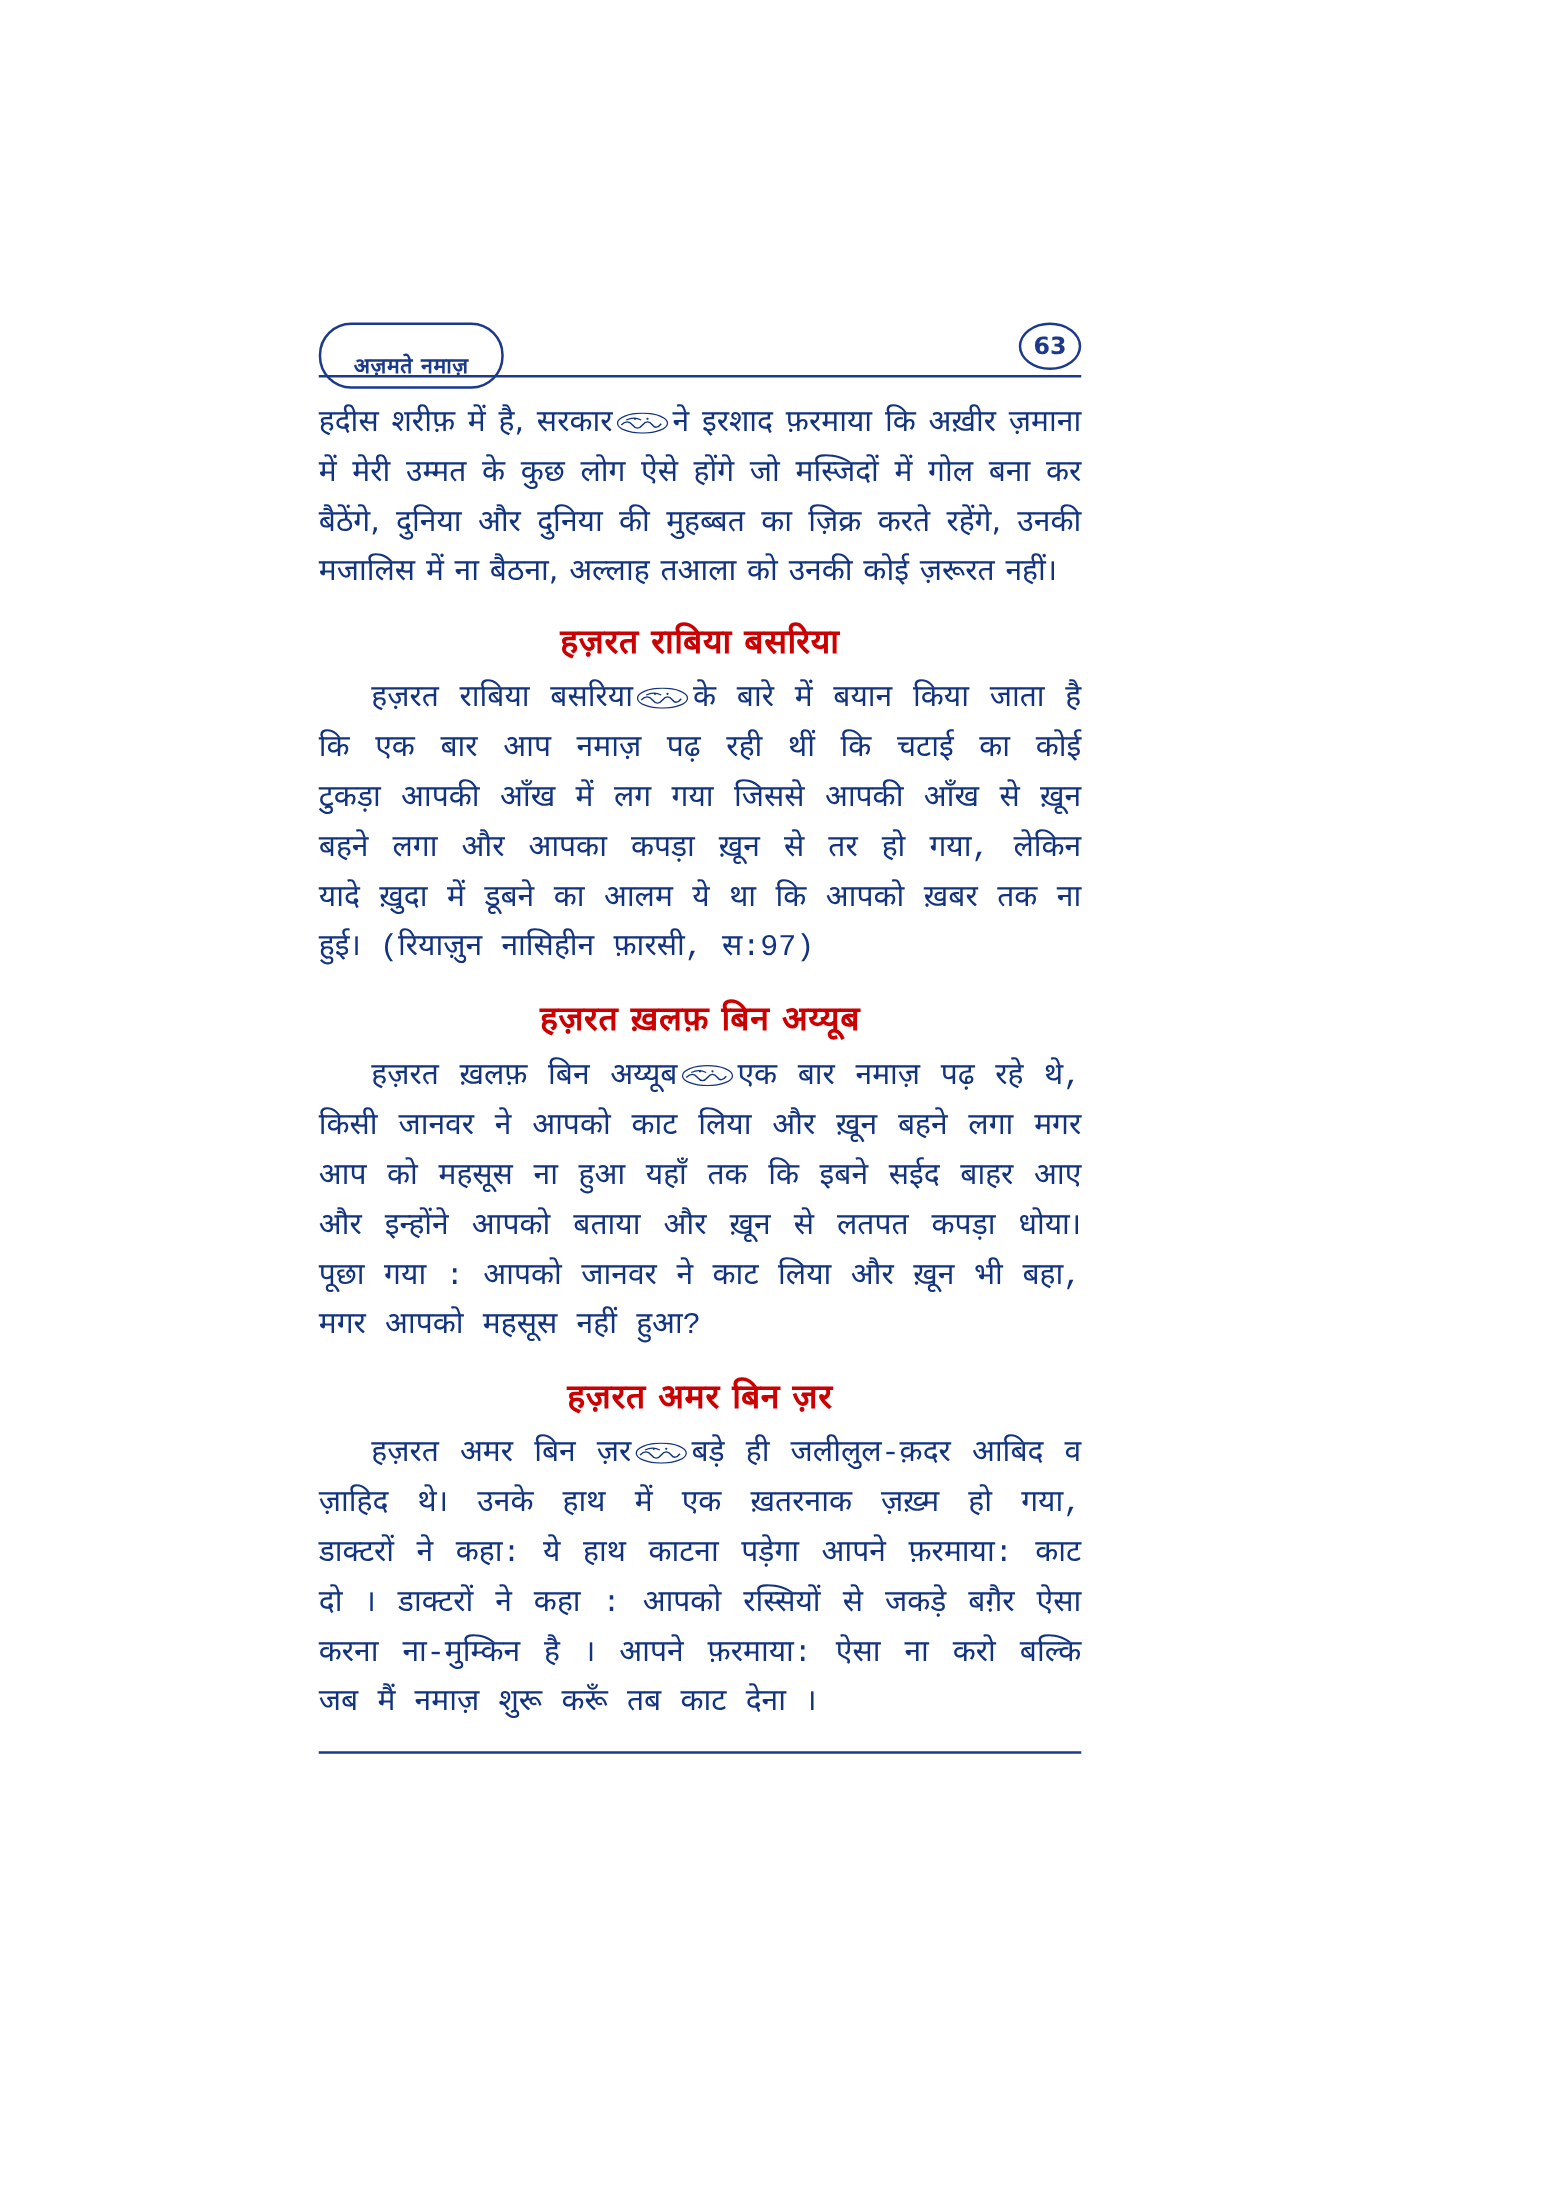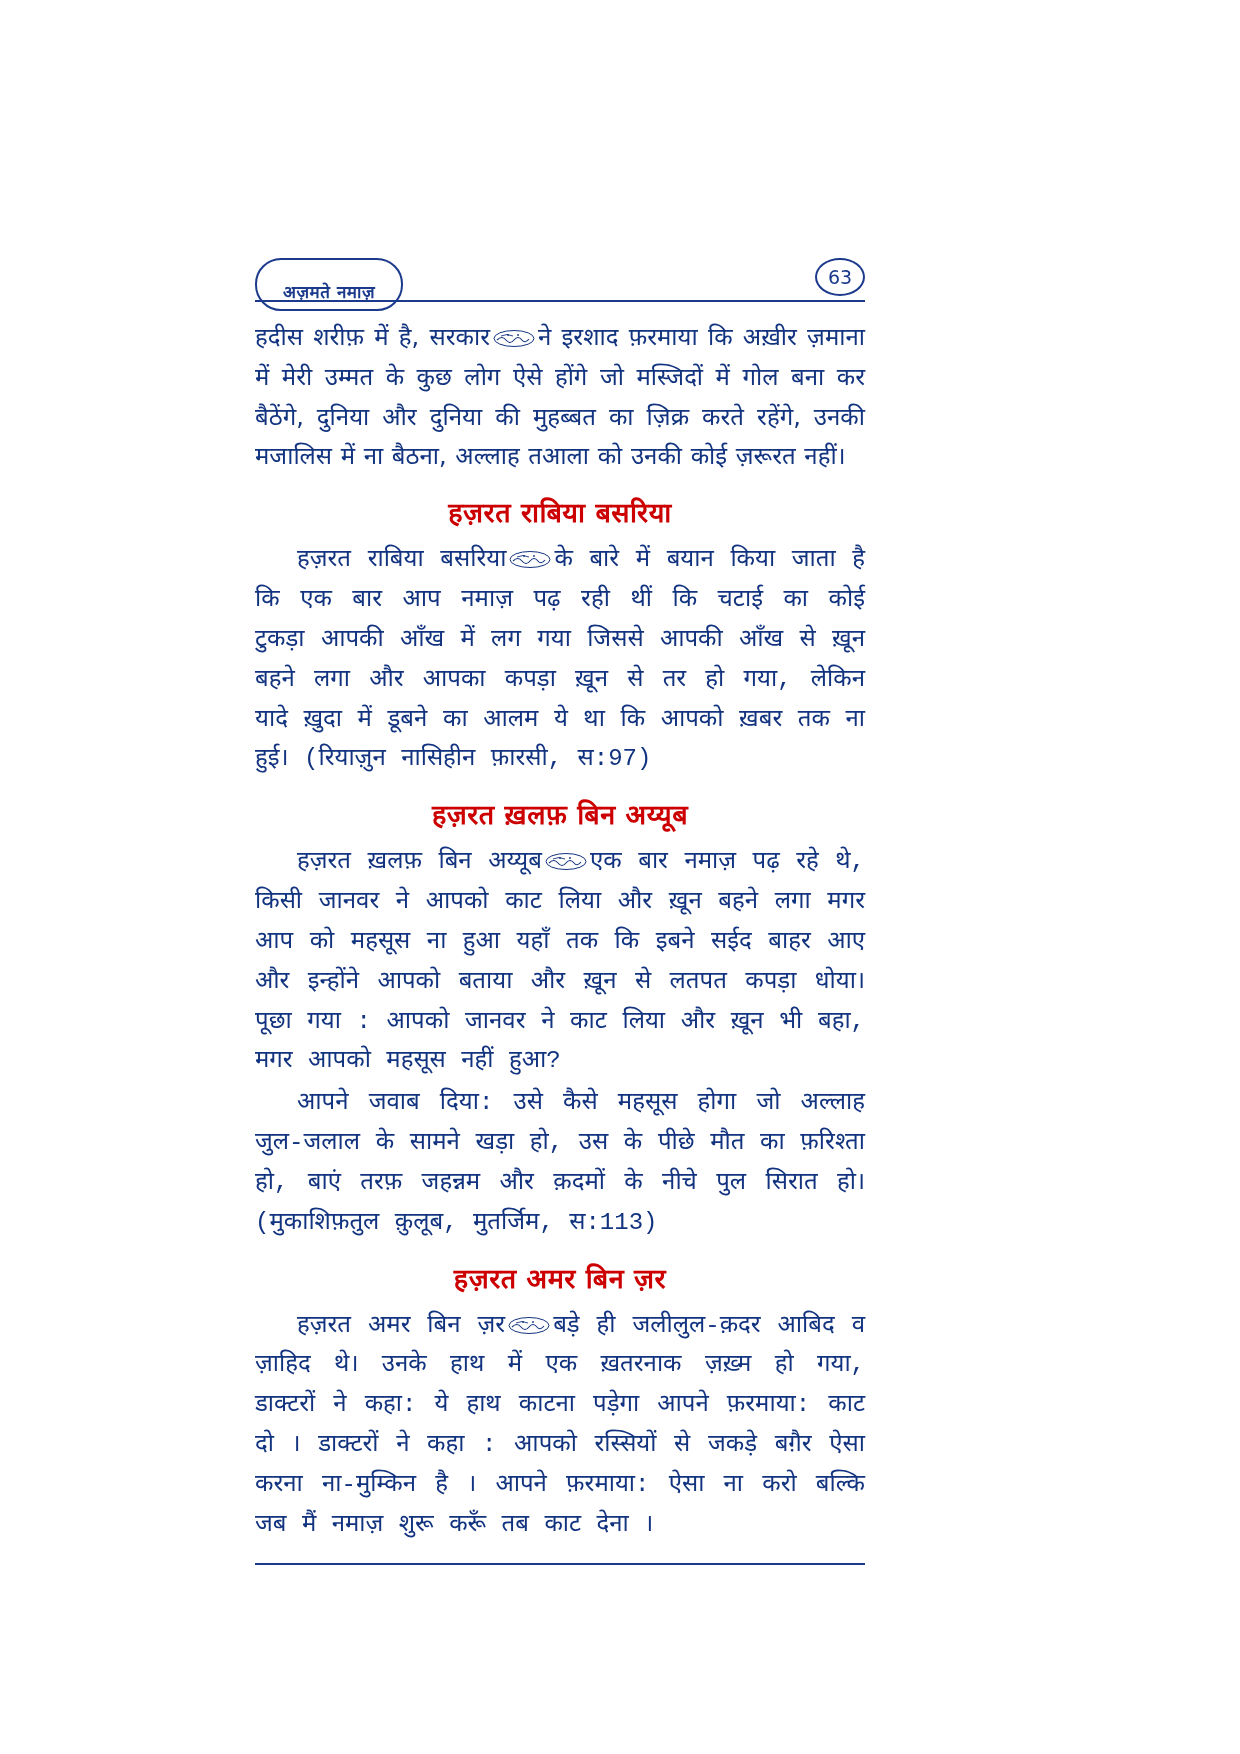--- a/index.html
+++ b/index.html
@@ -45,21 +45,21 @@
     position: absolute;
     right: 0;
     top: 0;
     width: 46px;
     height: 34px;
     border: 2px solid #1b3a8c;
     border-radius: 50%;
     color: #1b3a8c;
     font-family: "DejaVu Sans", sans-serif;
     font-size: 19px;
-    font-weight: normal;
+    font-weight: bold;
     display: flex;
     align-items: center;
     justify-content: center;
   }
   .rule-top {
     position: absolute;
     left: 0;
     right: 0;
     top: 42px;
     border-top: 2px solid #1b3a8c;
@@ -142,21 +142,20 @@
     <h2 class="heading">हज़रत ख़लफ़ बिन अय्यूब</h2>
 
     <p class="para indent"><span>हज़रत ख़लफ़ बिन अय्यूब</span><span class="calig"><svg width="42" height="17" viewBox="0 0 42 17">
             <ellipse cx="21" cy="8.5" rx="20" ry="8" fill="none" stroke="#12337f" stroke-width="1"></ellipse>
             <path d="M4 10 q5 -5 9 0 q4 5 8 0 q4 -5 8 0 q3 4 7 -1" fill="none" stroke="#12337f" stroke-width="1.1"></path>
             <path d="M8 6 q6 -3 12 0" fill="none" stroke="#12337f" stroke-width="0.9"></path>
             <circle cx="15" cy="5" r="0.9" fill="#12337f"></circle>
             <circle cx="25" cy="5" r="0.9" fill="#12337f"></circle>
           </svg></span><span>एक बार नमाज़ पढ़ रहे थे, किसी जानवर ने आपको काट लिया और ख़ून बहने लगा मगर आप को महसूस ना हुआ यहाँ तक कि इबने सईद बाहर आए और इन्होंने आपको बताया और ख़ून से लतपत कपड़ा धोया। पूछा गया : आपको जानवर ने काट लिया और ख़ून भी बहा, मगर आपको महसूस नहीं हुआ?</span></p>
 
-    <p class="para indent">आपने जवाब दिया: उसे कैसे महसूस होगा जो अल्लाह जुल-जलाल के सामने खड़ा हो, उस के पीछे मौत का फ़रिश्ता हो, बाएं तरफ़ जहन्नम और क़दमों के नीचे पुल सिरात हो। (मुकाशिफ़तुल क़ुलूब, मुतर्जिम, स:113)</p>
 
     <h2 class="heading">हज़रत अमर बिन ज़र</h2>
 
     <p class="para indent"><span>हज़रत अमर बिन ज़र</span><span class="calig"><svg width="42" height="17" viewBox="0 0 42 17">
             <ellipse cx="21" cy="8.5" rx="20" ry="8" fill="none" stroke="#12337f" stroke-width="1"></ellipse>
             <path d="M4 10 q5 -5 9 0 q4 5 8 0 q4 -5 8 0 q3 4 7 -1" fill="none" stroke="#12337f" stroke-width="1.1"></path>
             <path d="M8 6 q6 -3 12 0" fill="none" stroke="#12337f" stroke-width="0.9"></path>
             <circle cx="15" cy="5" r="0.9" fill="#12337f"></circle>
             <circle cx="25" cy="5" r="0.9" fill="#12337f"></circle>
           </svg></span><span>बड़े ही जलीलुल-क़दर आबिद व ज़ाहिद थे। उनके हाथ में एक ख़तरनाक ज़ख़्म हो गया, डाक्टरों ने कहा: ये हाथ काटना पड़ेगा आपने फ़रमाया: काट दो । डाक्टरों ने कहा : आपको रस्सियों से जकड़े बग़ैर ऐसा करना ना-मुम्किन है । आपने फ़रमाया: ऐसा ना करो बल्कि जब मैं नमाज़ शुरू करूँ तब काट देना ।</span></p>

